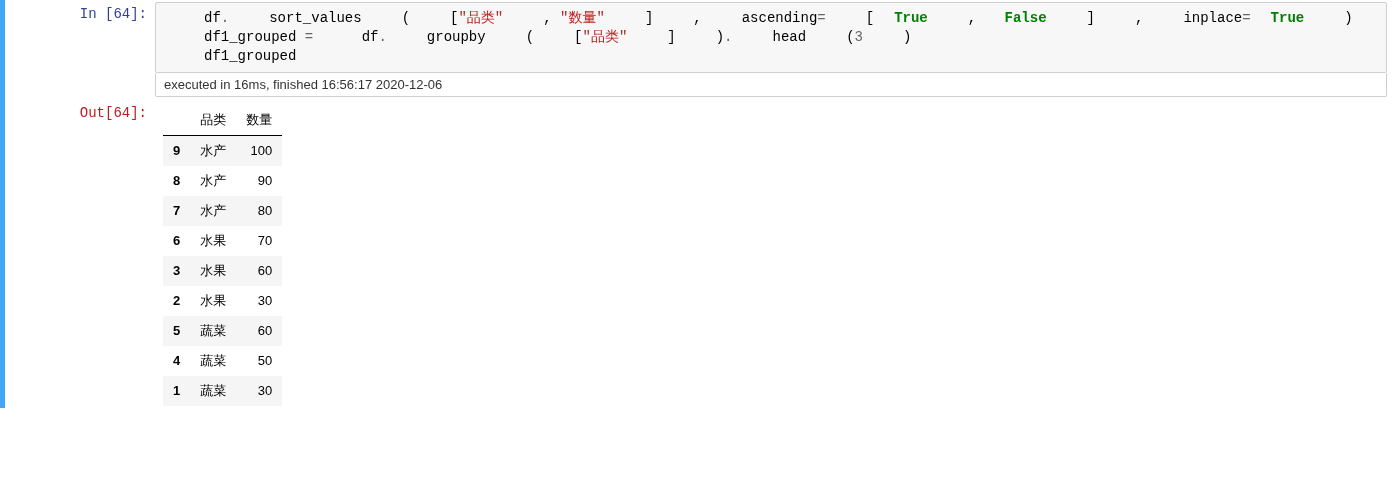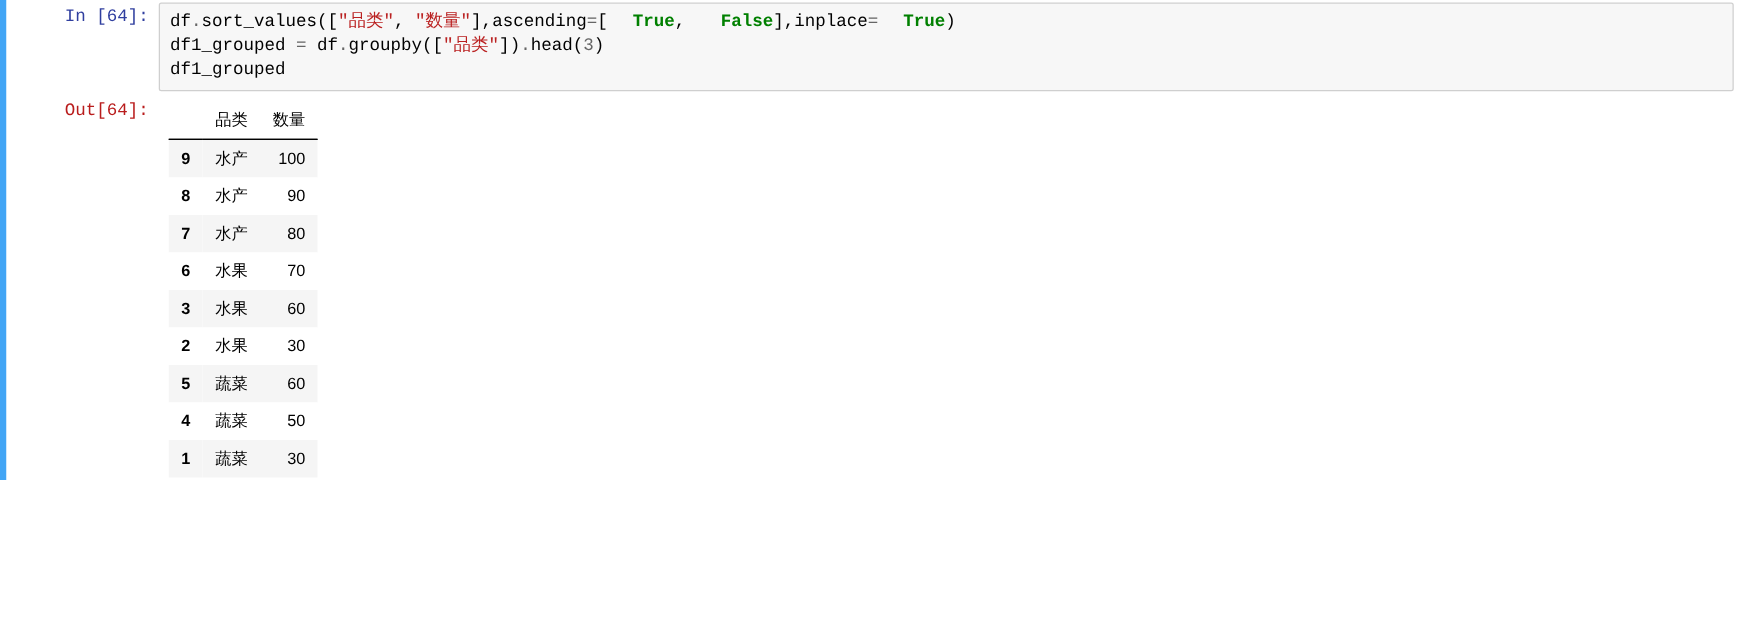--- a/index.html
+++ b/index.html
@@ -22,20 +22,21 @@
     display: flex;
     align-items: flex-start;
   }
   .prompt-col {
     width: 120px;
     flex: 0 0 120px;
     text-align: right;
     padding: 6px 6px 0 0;
     font-family: "Consolas", "Courier New", monospace;
     font-size: 14px;
+    margin-left: 28px;
   }
   .prompt-in { color: #303F9F; }
   .prompt-out { color: #b91c1c; }
   .io-col {
     flex: 1;
     padding: 2px 10px 2px 2px;
   }
   .input-box {
     border: 1px solid #cfcfcf;
     border-radius: 2px;
@@ -52,21 +53,21 @@
     border-radius: 0 0 2px 2px;
     background: #fff;
     padding: 4px 8px;
     font-size: 13px;
     color: #333;
   }
   .tok-kw { color: #008000; font-weight: bold; margin-left: 20px; }
   .tok-str { color: #BA2121; }
   .tok-op { color: #666666; }
   .tok-num { color: #666666; }
-  .tok-plain { color: #000; }
+  .tok-plain { color: #000; margin-left: 40px; }
   
   .dataframe {
     border-collapse: collapse;
     margin: 4px 0 0 8px;
     font-size: 13px;
   }
   .dataframe th, .dataframe td {
     text-align: right;
     padding: 6px 10px;
   }
@@ -88,20 +89,21 @@
 <body>
 
 <div class="cell-wrapper">
 
   <div class="cell-row">
     <div class="prompt-col prompt-in">In  [64]:</div>
     <div class="io-col">
       <div class="input-box"><span class="tok-plain">df</span><span class="tok-op">.</span><span class="tok-plain">sort_values</span><span class="tok-plain">(</span><span class="tok-plain">[</span><span class="tok-str">"品类"</span><span class="tok-plain">, </span><span class="tok-str">"数量"</span><span class="tok-plain">]</span><span class="tok-plain">,</span><span class="tok-plain">ascending</span><span class="tok-op">=</span><span class="tok-plain">[</span><span class="tok-kw">True</span><span class="tok-plain">, </span><span class="tok-kw">False</span><span class="tok-plain">]</span><span class="tok-plain">,</span><span class="tok-plain">inplace</span><span class="tok-op">=</span><span class="tok-kw">True</span><span class="tok-plain">)</span>
 <span class="tok-plain">df1_grouped </span><span class="tok-op">=</span><span class="tok-plain"> df</span><span class="tok-op">.</span><span class="tok-plain">groupby</span><span class="tok-plain">(</span><span class="tok-plain">[</span><span class="tok-str">"品类"</span><span class="tok-plain">]</span><span class="tok-plain">)</span><span class="tok-op">.</span><span class="tok-plain">head</span><span class="tok-plain">(</span><span class="tok-num">3</span><span class="tok-plain">)</span>
 <span class="tok-plain">df1_grouped</span></div>
+      <div class="exec-box">executed in 16ms, finished 16:56:17 2020-12-06</div>
     </div>
   </div>
 
   <div class="cell-row">
     <div class="prompt-col prompt-out">Out[64]:</div>
     <div class="io-col">
       <table class="dataframe">
         <thead>
           <tr>
             <th></th>

